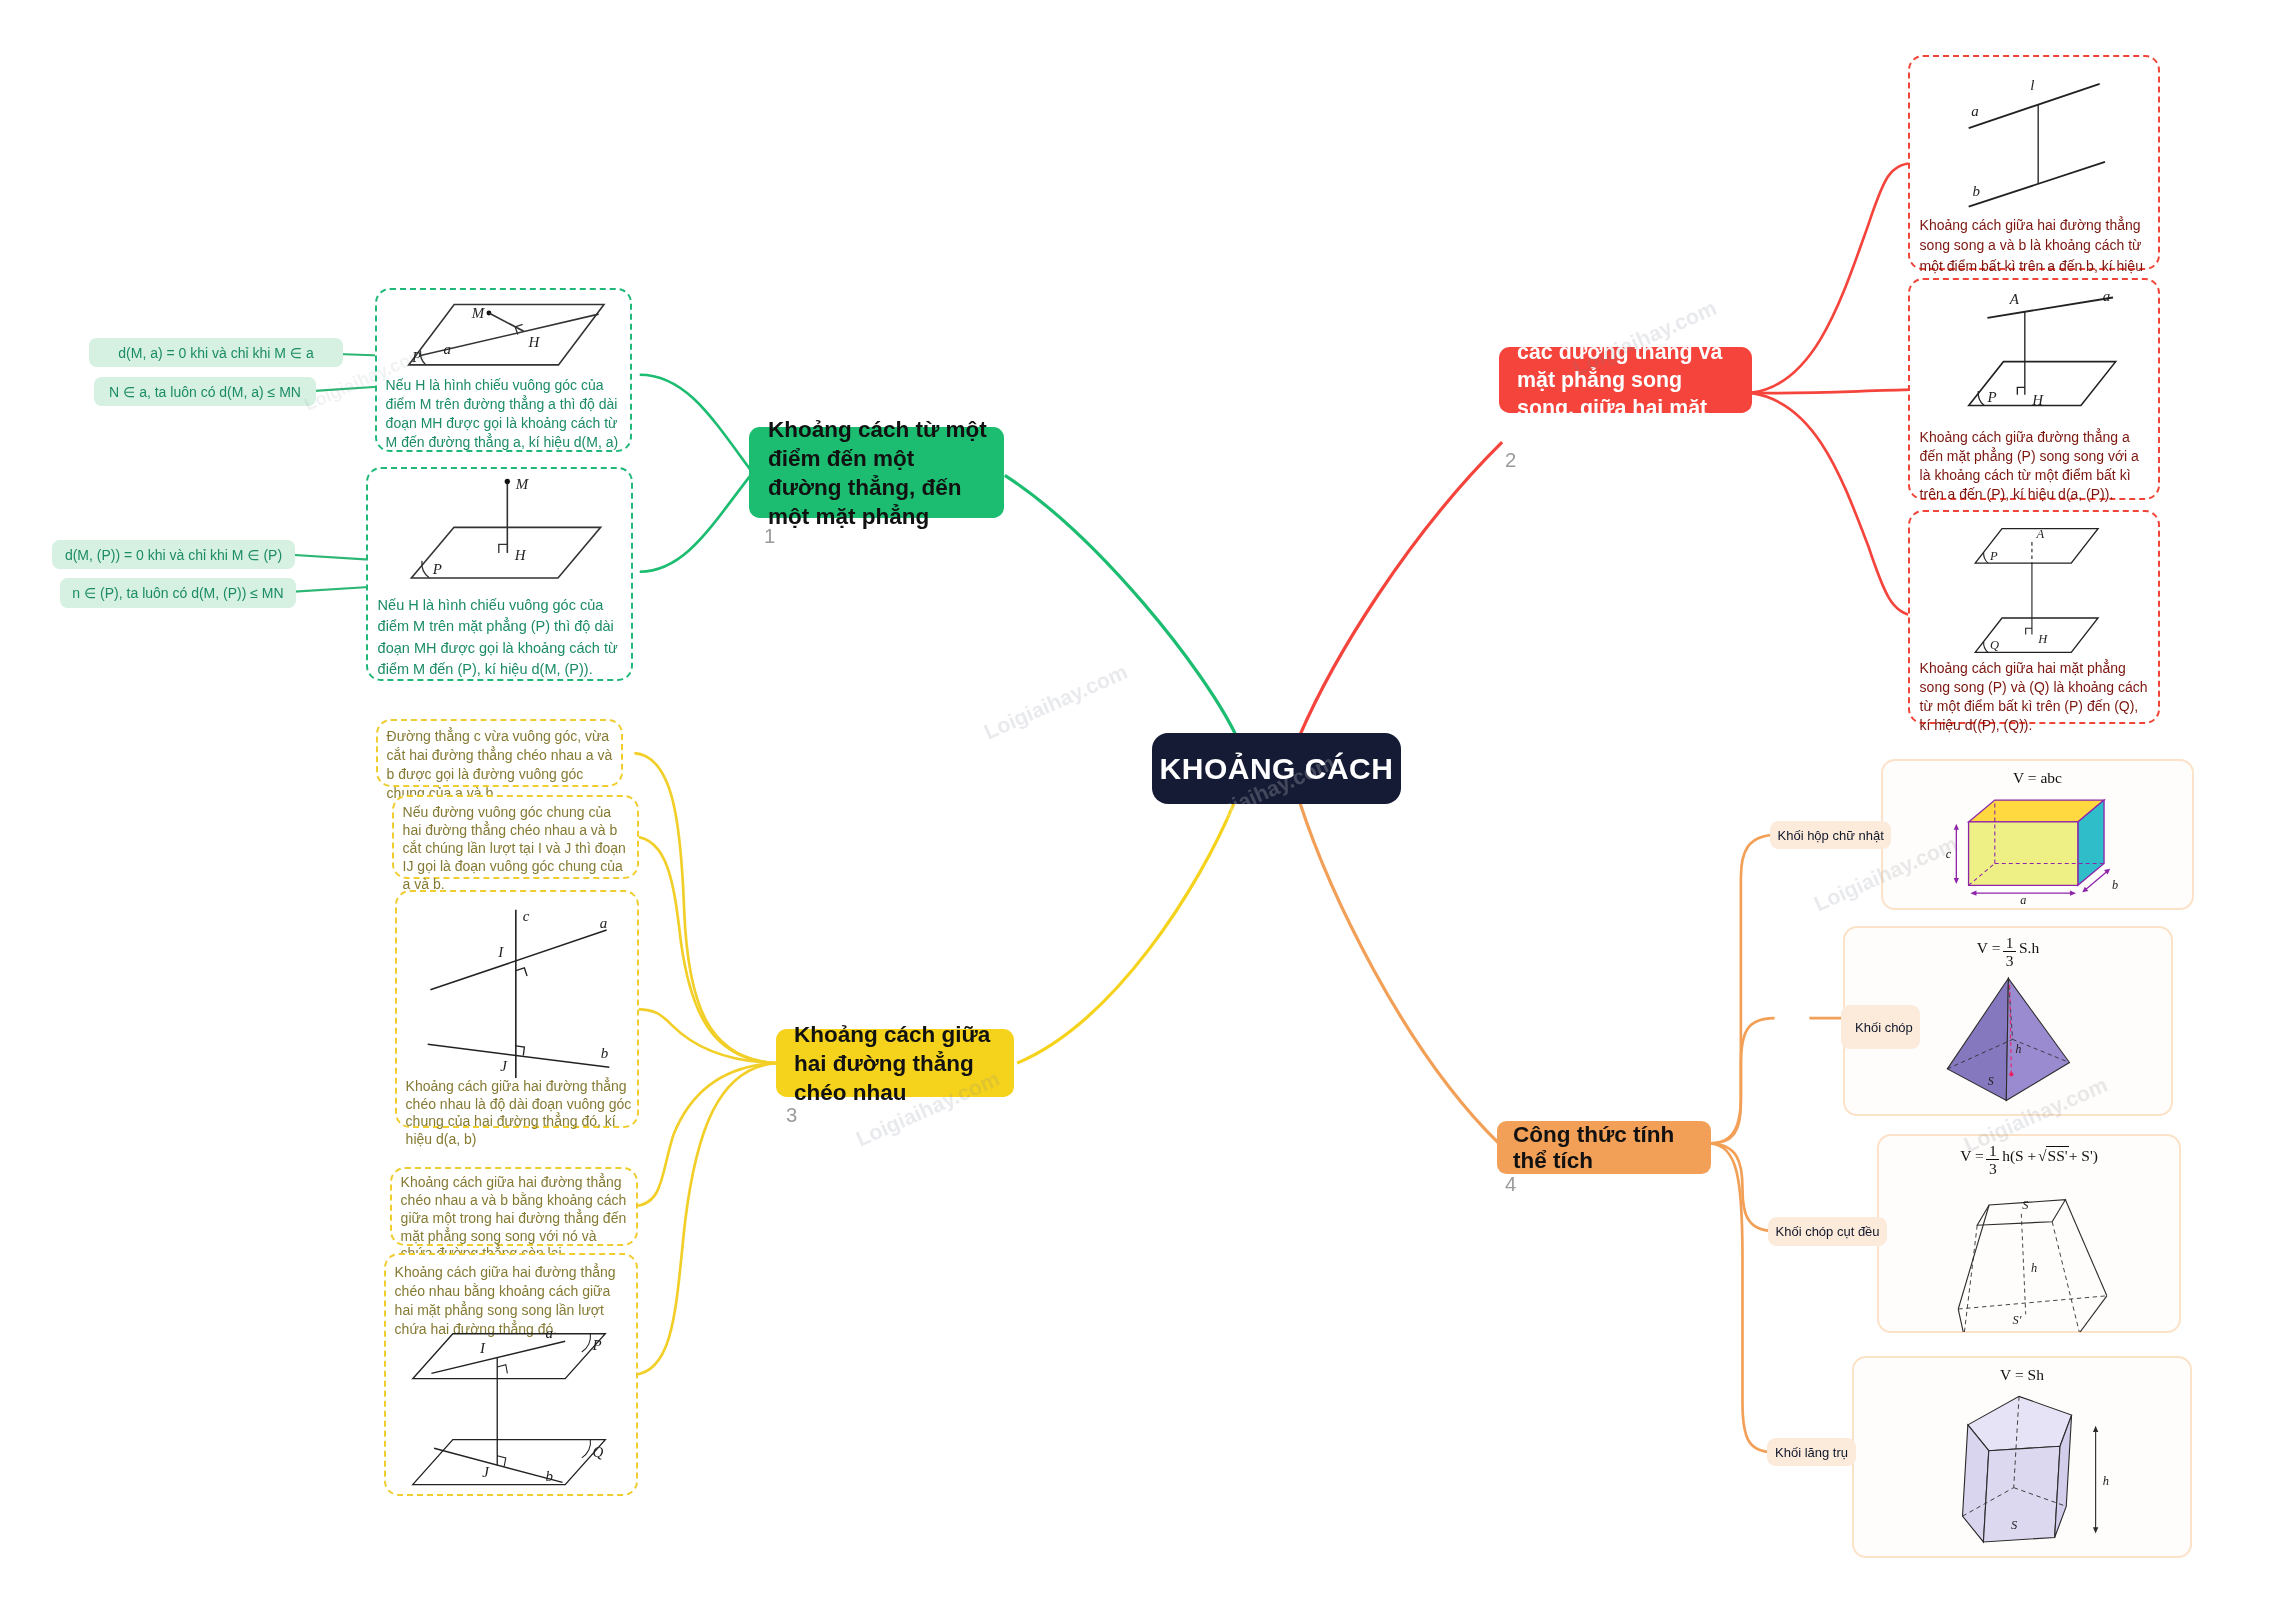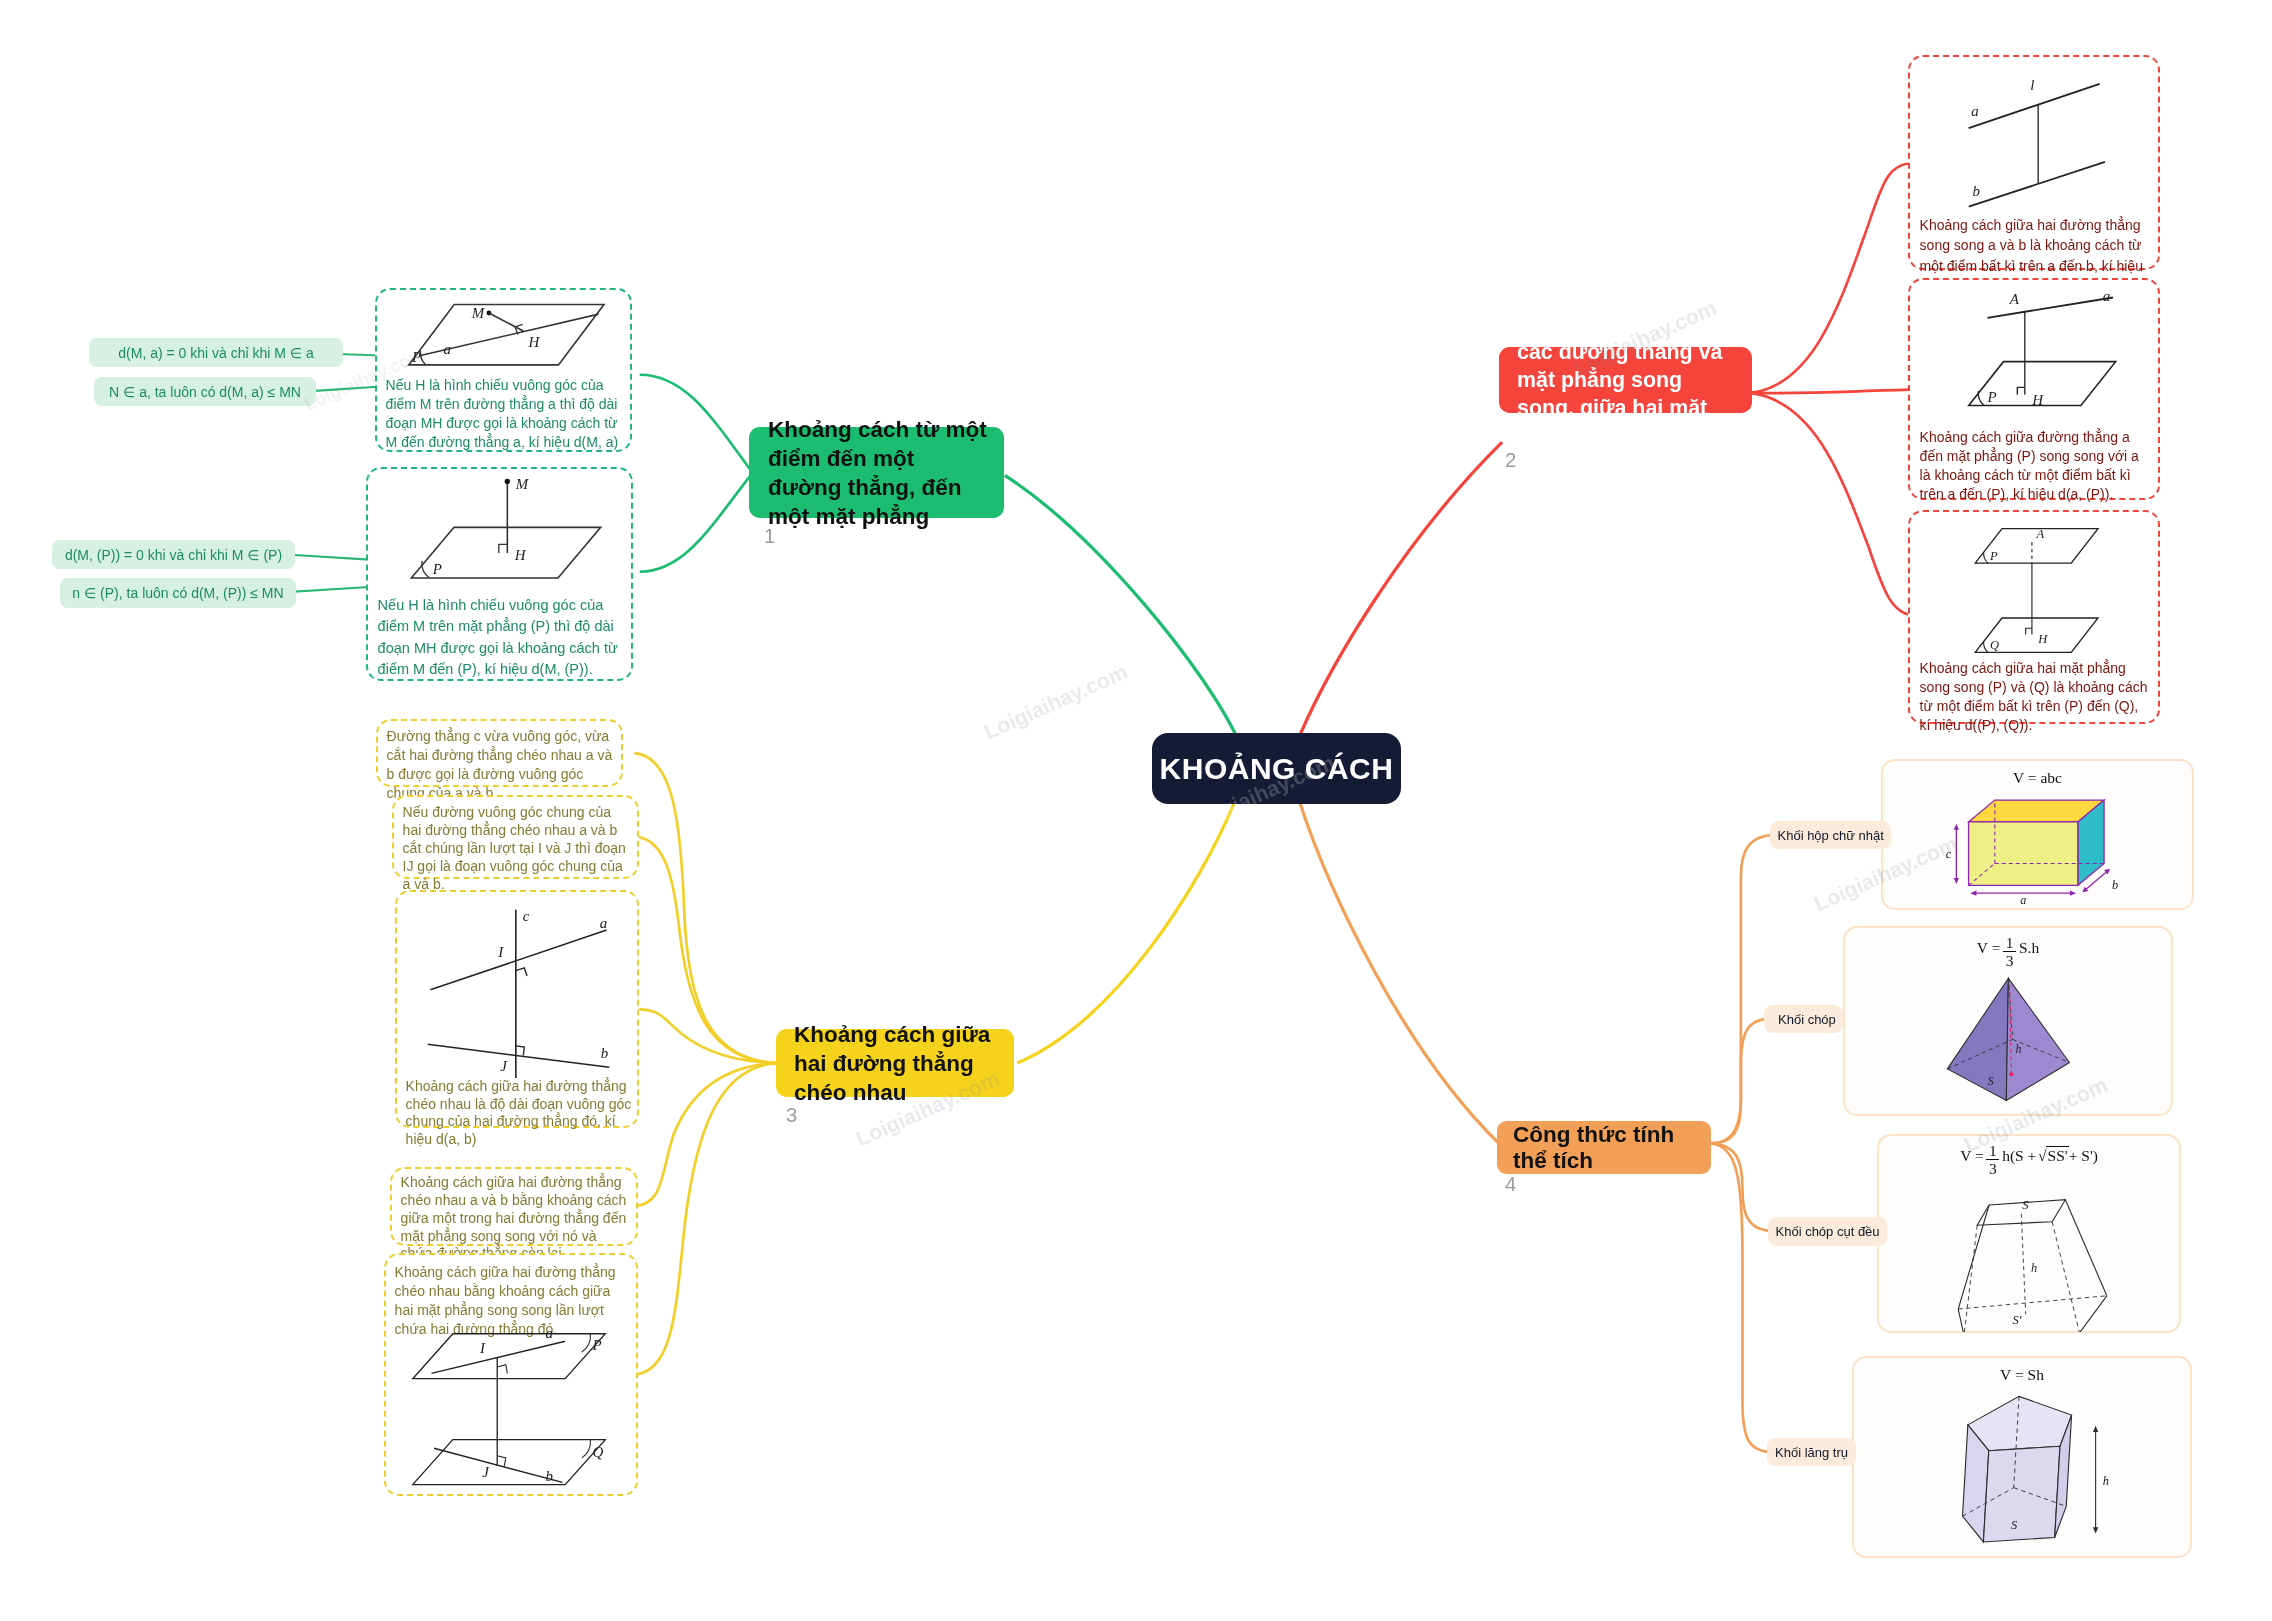--- a/index.html
+++ b/index.html
@@ -235,21 +235,21 @@
   </div>
 
   <div class="node" style="left:1497px;top:1121px;width:214px;height:53px;background:#f2a057;font-size:22.5px;font-weight:600;padding:0 9.6px 0 16px;border-radius:9.6px;">
     <span>Công thức tính thể tích</span>
   </div>
   <div class="num-label" style="left:1505px;top:1173px;">4</div>
 
   <div class="pill pill-orange" style="left:1770px;top:821px;height:28px;">
     <span>Khối hộp chữ nhật</span>
   </div>
-  <div class="pill pill-orange" style="left:1764px;top:1005px;height:28px;padding-left:14px;">
+  <div class="pill pill-orange" style="left:1841px;top:1005px;height:44px;padding-left:14px;">
     <span>Khối chóp</span>
   </div>
   <div class="pill pill-orange" style="left:1768px;top:1217px;height:29px;">
     <span>Khối chóp cụt đều</span>
   </div>
   <div class="pill pill-orange" style="left:1767px;top:1438px;height:28px;padding-left:8px;">
     <span>Khối lăng trụ</span>
   </div>
 
   <div class="card" style="left:1881px;top:759px;width:313px;height:151px;">

